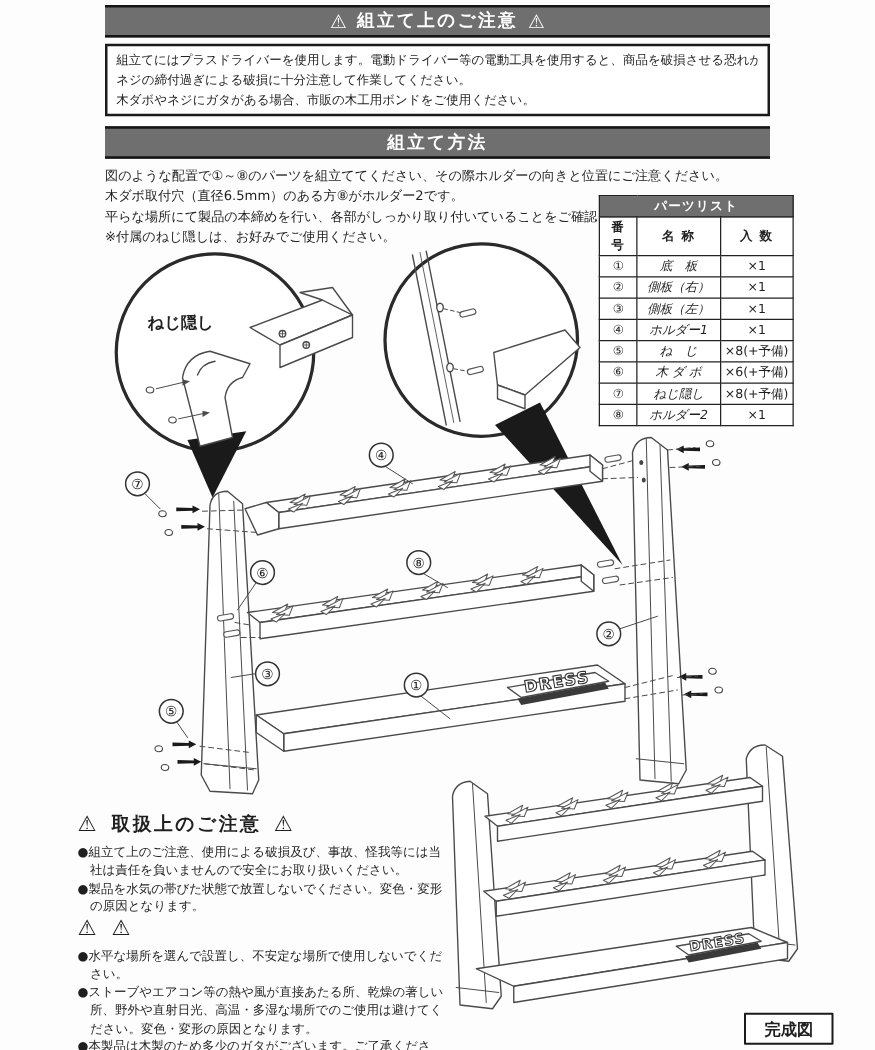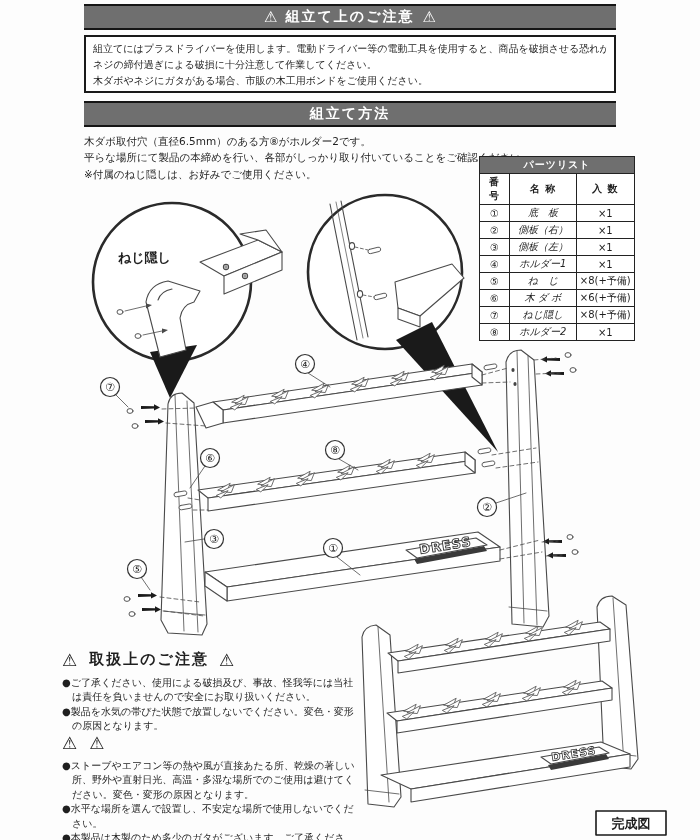--- a/index.html
+++ b/index.html
@@ -70,20 +70,21 @@
   <div class="ln">組立てにはプラスドライバーを使用します。電動ドライバー等の電動工具を使用すると、商品を破損させる恐れがあります。</div>
   <div class="ln">ネジの締付過ぎによる破損に十分注意して作業してください。</div>
   <div class="ln">木ダボやネジにガタがある場合、市販の木工用ボンドをご使用ください。</div>
 </div>
 
 <div class="gray-bar" id="bar-method">
   <span>組立て方法</span>
 </div>
 
 <div class="method-text">
+  <div class="ln">図のような配置で①～⑧のパーツを組立ててください、その際ホルダーの向きと位置にご注意ください。</div>
   <div class="ln">木ダボ取付穴（直径6.5mm）のある方⑧がホルダー2です。</div>
   <div class="ln">平らな場所にて製品の本締めを行い、各部がしっかり取り付いていることをご確認ください。</div>
   <div class="ln">※付属のねじ隠しは、お好みでご使用ください。</div>
 </div>
 
 <table class="parts-table">
   <tbody>
       <tr>
         <th class="tbl-title" colspan="3">パーツリスト</th>
       </tr>
@@ -393,26 +394,26 @@
     </g>
   </g>
 </svg>
 
 <div class="notes" id="handling-notes">
   <div class="note-title">
     <span class="warn-tri">⚠</span>
     <span>取扱上のご注意</span>
     <span class="warn-tri">⚠</span>
   </div>
-  <div class="bullet">●ご了承ください、使用による破損及び、事故、怪我等には当社は責任を負いませんので安全にお取り扱いください。</div>
+  <div class="bullet">●組立て上のご注意、使用による破損及び、事故、怪我等には当社は責任を負いませんので安全にお取り扱いください。</div>
   <div class="bullet">●製品を水気の帯びた状態で放置しないでください。変色・変形の原因となります。</div>
 </div>
 
 <div class="notes" id="install-notes">
   <div class="note-title">
     <span class="warn-tri">⚠</span>
     <span class="warn-tri">⚠</span>
   </div>
+  <div class="bullet">●水平な場所を選んで設置し、不安定な場所で使用しないでください。</div>
   <div class="bullet">●ストーブやエアコン等の熱や風が直接あたる所、乾燥の著しい所、野外や直射日光、高温・多湿な場所でのご使用は避けてください。変色・変形の原因となります。</div>
-  <div class="bullet">●水平な場所を選んで設置し、不安定な場所で使用しないでください。</div>
   <div class="bullet">●本製品は木製のため多少のガタがございます。ご了承ください。</div>
 
 </div>
 
 </body></html>

